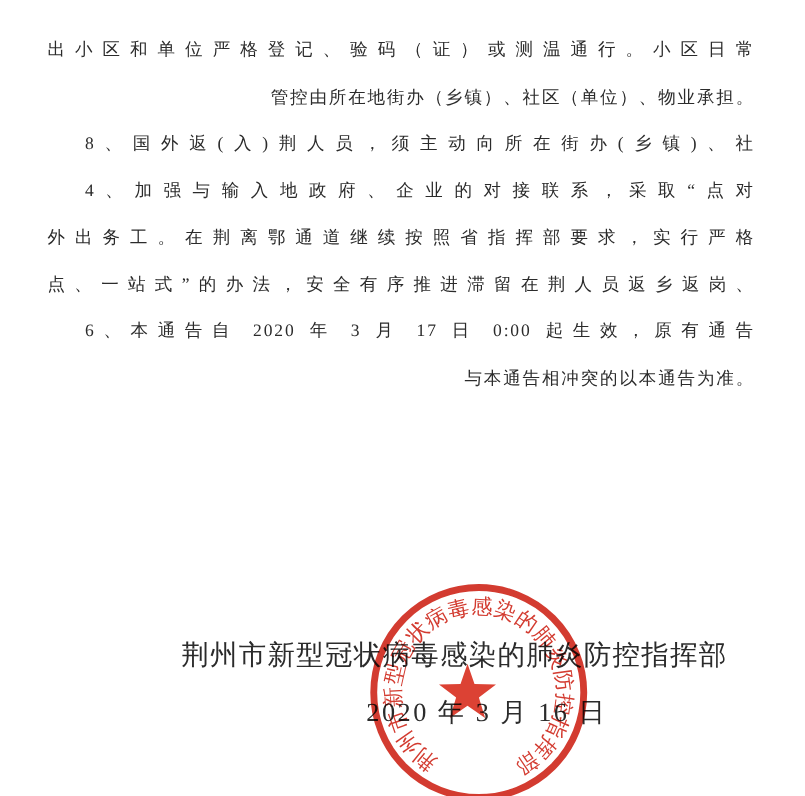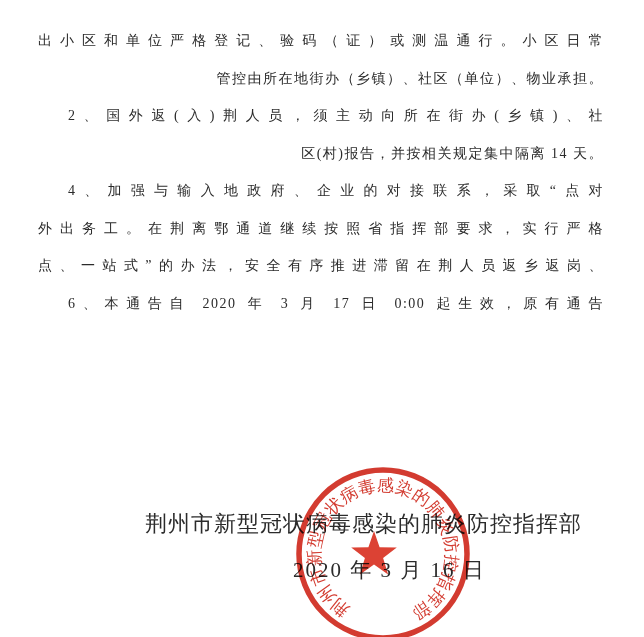--- a/index.html
+++ b/index.html
@@ -53,26 +53,26 @@
   }
 </style>
 </head>
 <body>
 
 <div class="page">
 
   <div class="body-text">
       <div class="line justify">出小区和单位严格登记、验码（证）或测温通行。小区日常</div>
       <div class="line">管控由所在地街办（乡镇）、社区（单位）、物业承担。</div>
-      <div class="line justify indent">2、国外返(入)荆人员，须主动向所在街办(乡镇)、社</div>
-      <div class="line">区(村)报告，并按相关规定集中隔离 14 天。</div>
+      <div class="line justify indent">8、国外返(入)荆人员，须主动向所在街办(乡镇)、社</div>
       <div class="line justify indent">4、加强与输入地政府、企业的对接联系，采取“点对</div>
       <div class="line justify">外出务工。在荆离鄂通道继续按照省指挥部要求，实行严格</div>
       <div class="line justify">点、一站式”的办法，安全有序推进滞留在荆人员返乡返岗、</div>
       <div class="line justify indent">6、本通告自 2020 年 3 月 17 日 0:00 起生效，原有通告</div>
+      <div class="line">与本通告相冲突的以本通告为准。</div>
     </div>
 
   <div class="signature">荆州市新型冠状病毒感染的肺炎防控指挥部</div>
 
   <div class="dateline">2020 年 3 月 16 日</div>
 
   <svg class="seal" viewBox="0 0 182 182" aria-hidden="true">
     <circle cx="91" cy="91" r="84" fill="none" stroke="#cf2a1e" stroke-width="5.5"></circle>
     <path id="sealArc" d="M 91,154 A 63,63 0 0,1 91,28 A 63,63 0 0,1 91,154" fill="none"></path>
     <text font-size="17" fill="#cf2a1e" letter-spacing="0.5" font-family="Liberation Serif, DejaVu Serif, serif">

